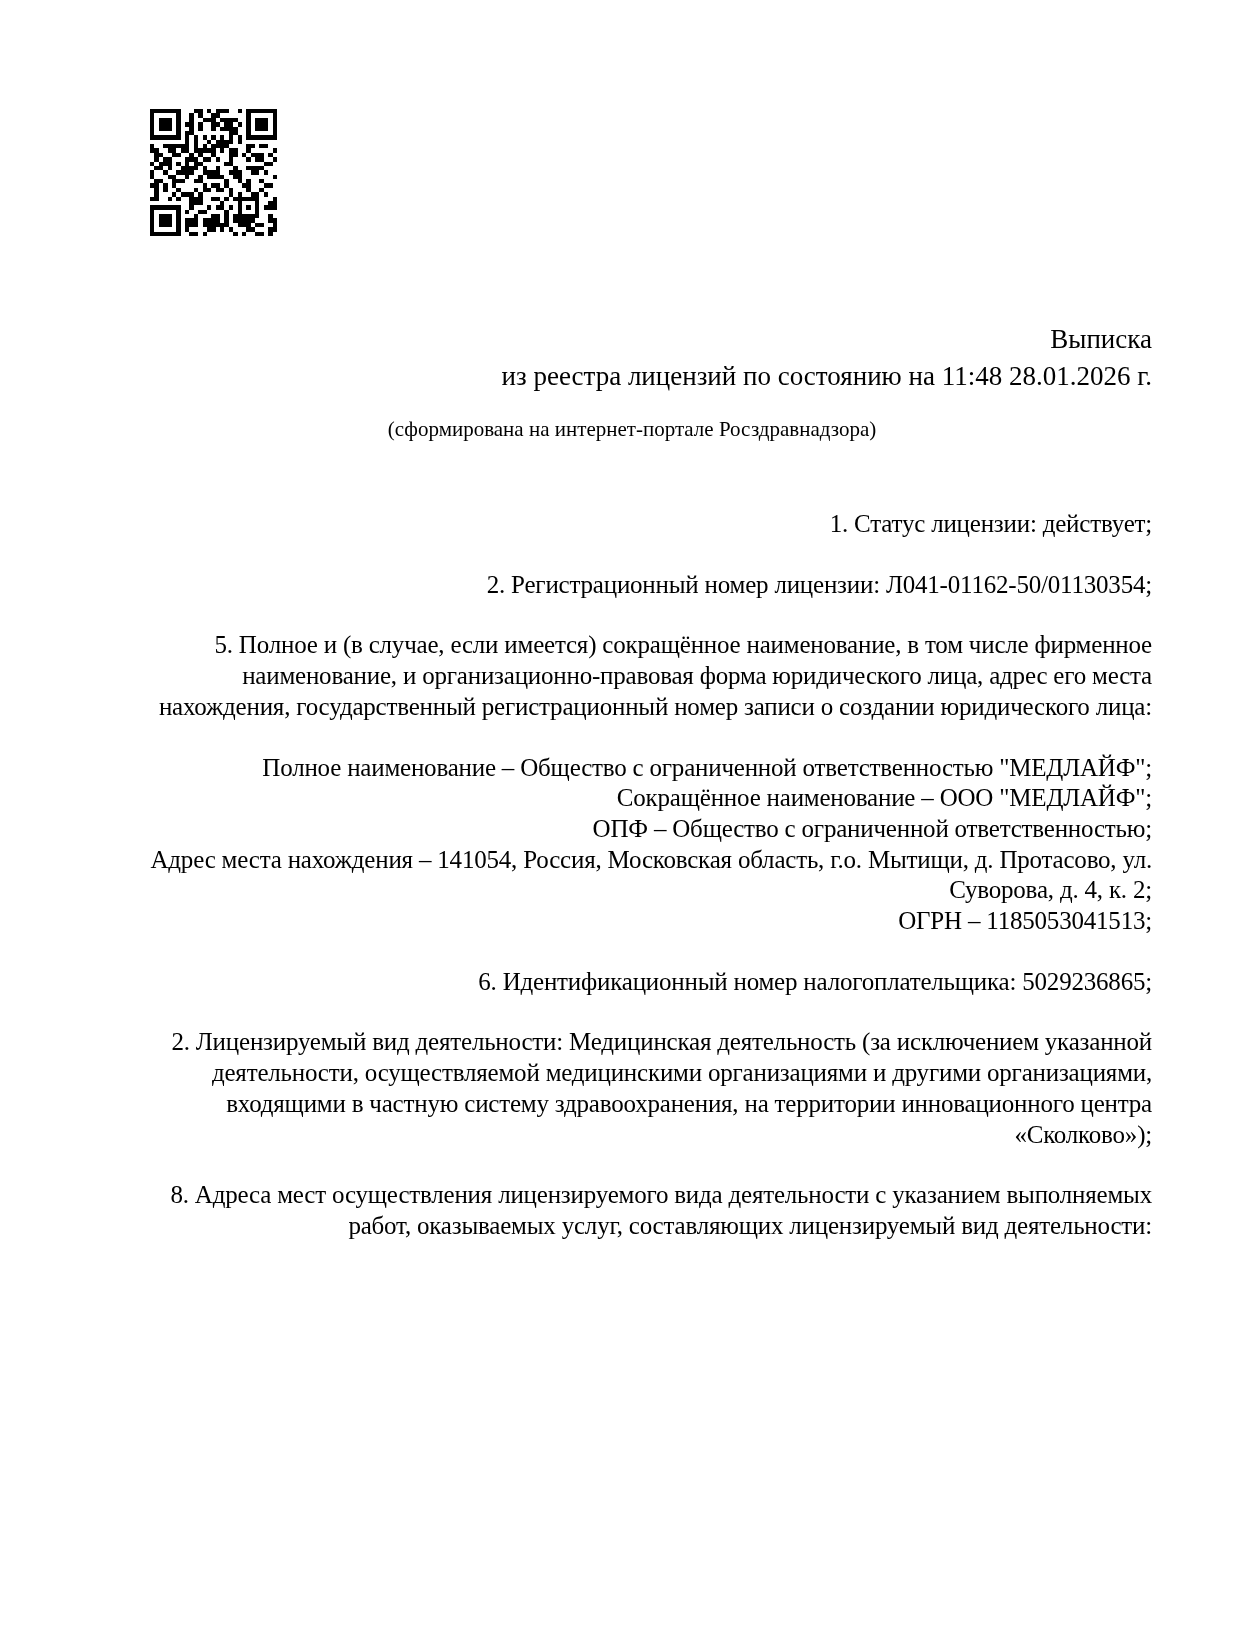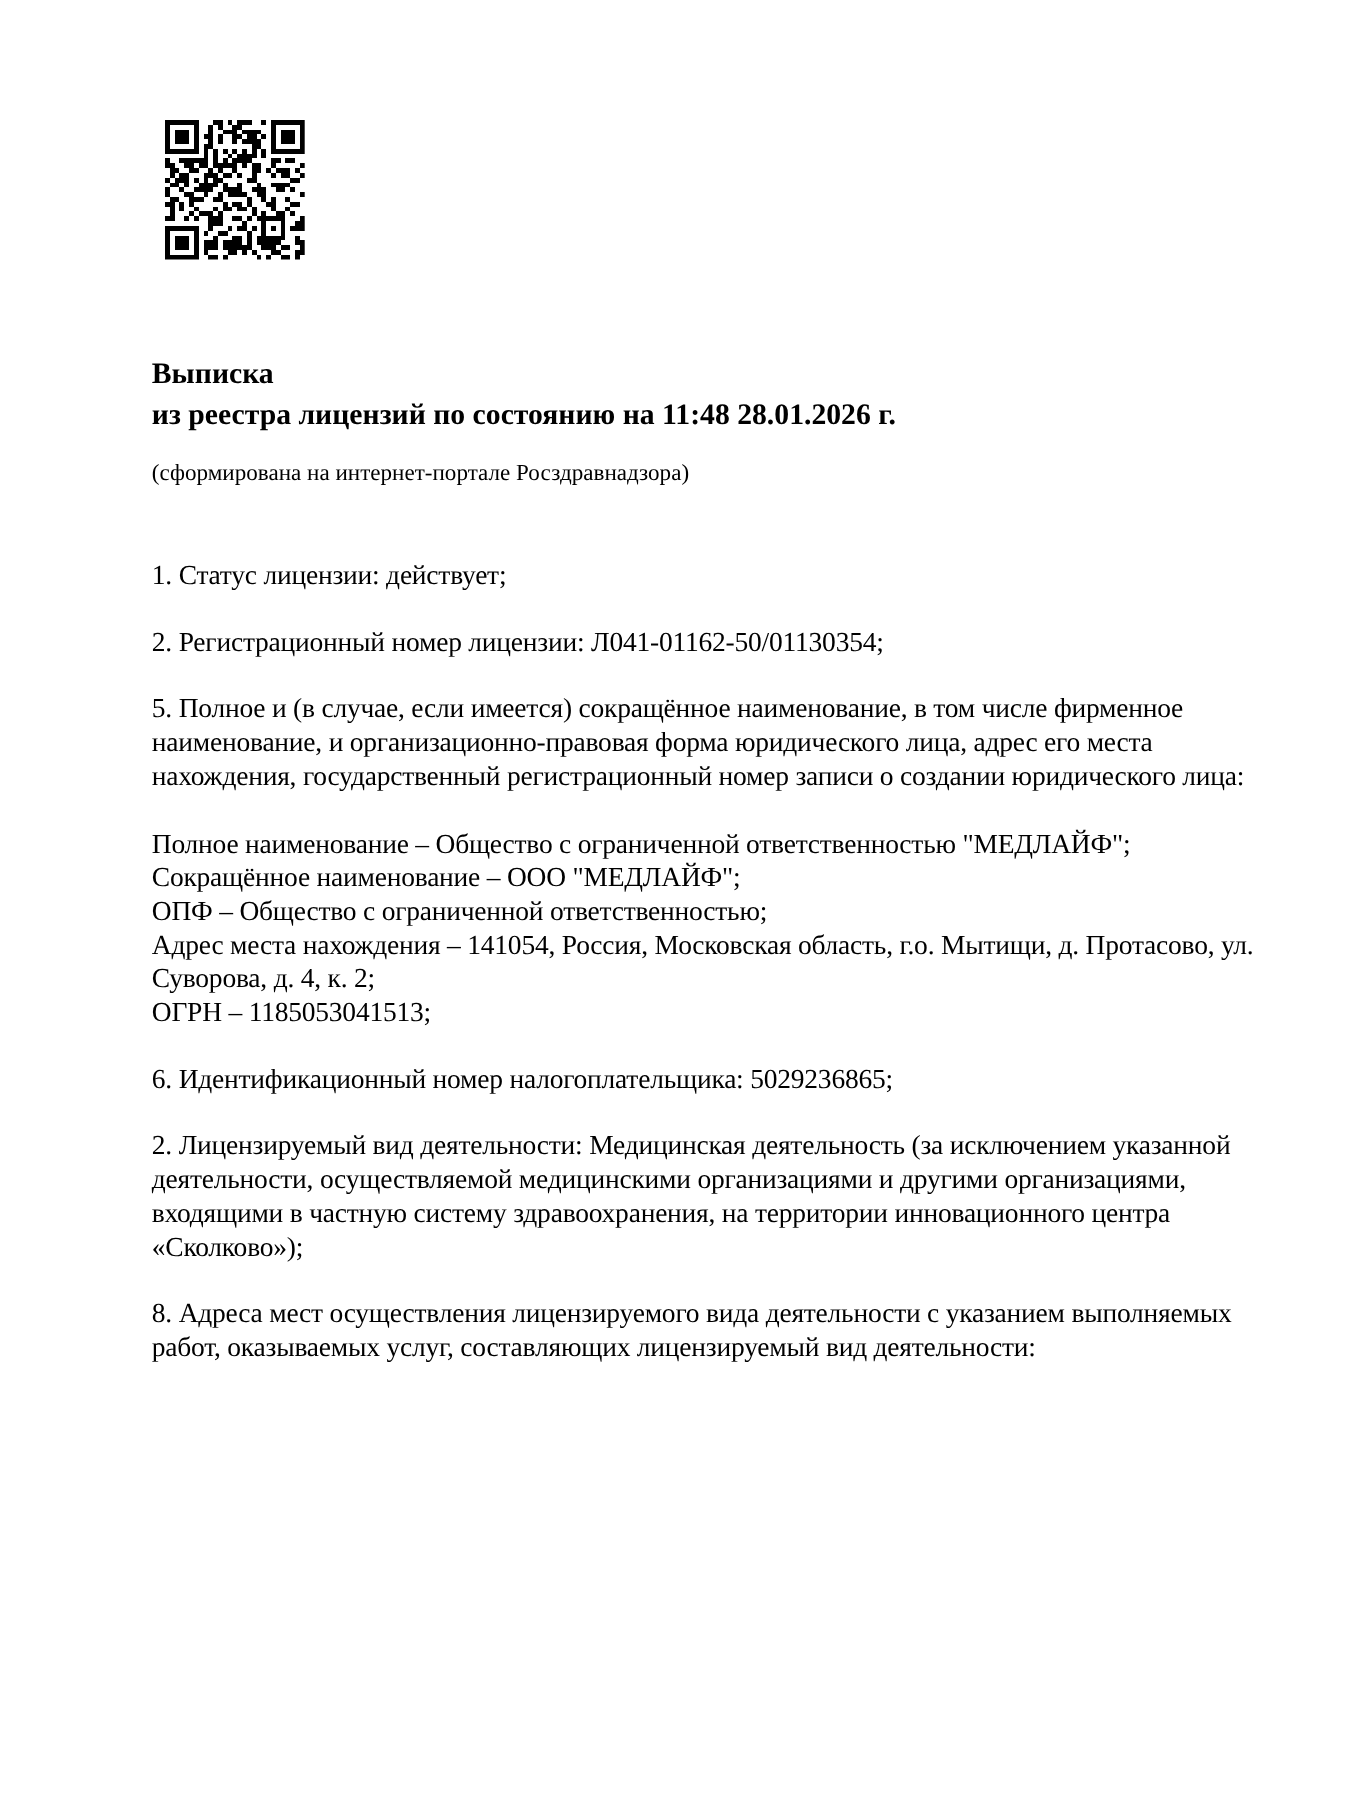--- a/index.html
+++ b/index.html
@@ -25,43 +25,44 @@
 
   .content {
     position: absolute;
     left: 138px;
     top: 0;
     width: 1014px;
   }
 
   .title {
     margin-top: 321px;
-    text-align: left;
-    font-weight: bold;
+    text-align: right;
+    font-weight: normal;
     font-size: 27px;
     line-height: 37px;
     white-space: pre;
   }
 
   .note {
     margin-top: 21px;
     margin-right: 26px;
-    text-align: left;
+    text-align: center;
     font-size: 21px;
     line-height: 26px;
   }
 
   .paragraphs { margin-top: 67px; }
 
   .para {
     font-size: 25px;
     line-height: 30.7px;
     white-space: pre;
     margin-bottom: 30px;
     letter-spacing: -0.2px;
+    text-align: right;
   }
 </style>
 </head>
 <body>
 
 <div class="page">
 
   <div class="qr">
     <svg id="qr-svg" viewBox="0 0 29 29" shape-rendering="crispEdges" xmlns="http://www.w3.org/2000/svg" aria-hidden="true">
         <rect x="0" y="0" width="1" height="1" fill="#000000"></rect>

